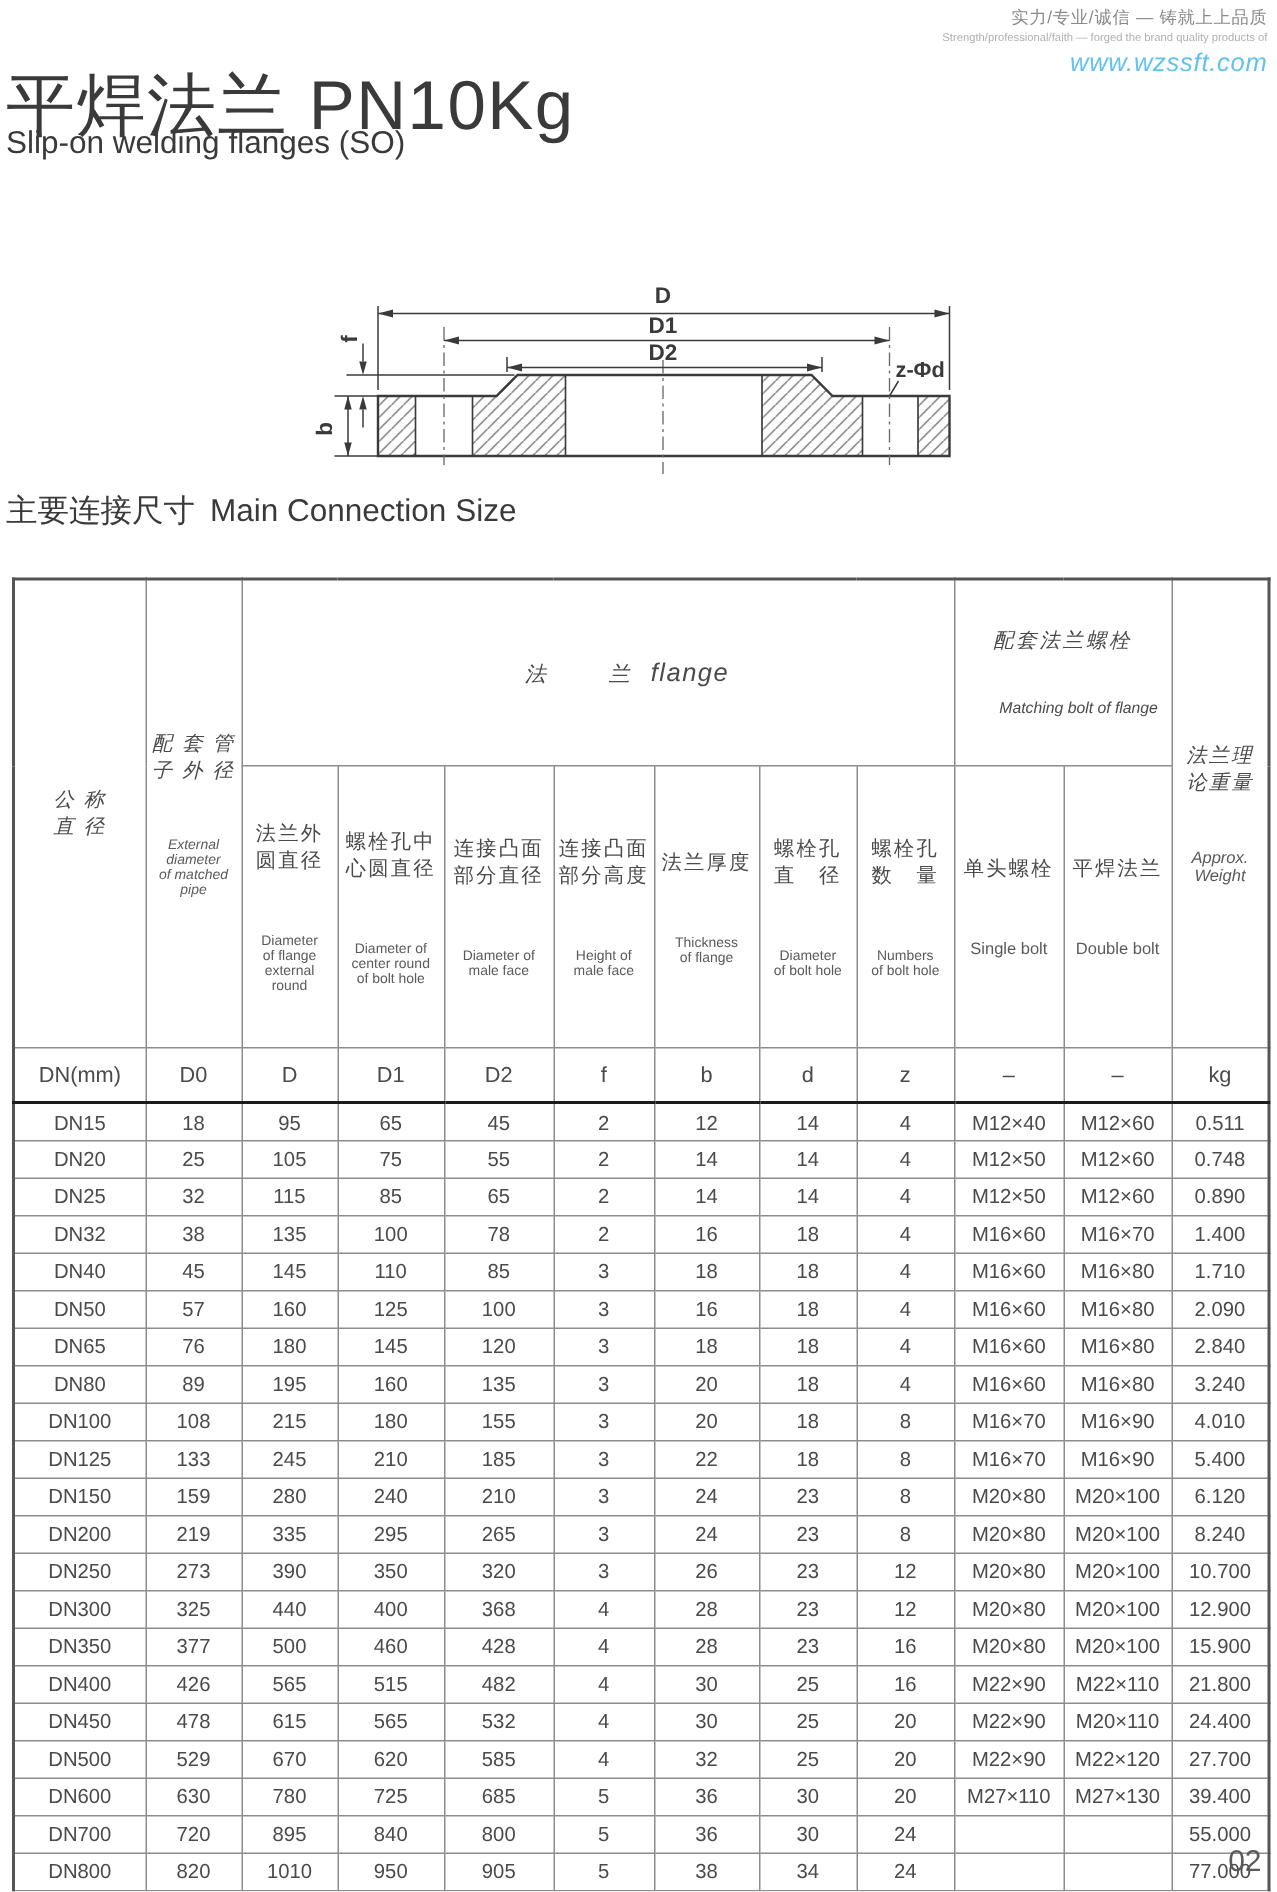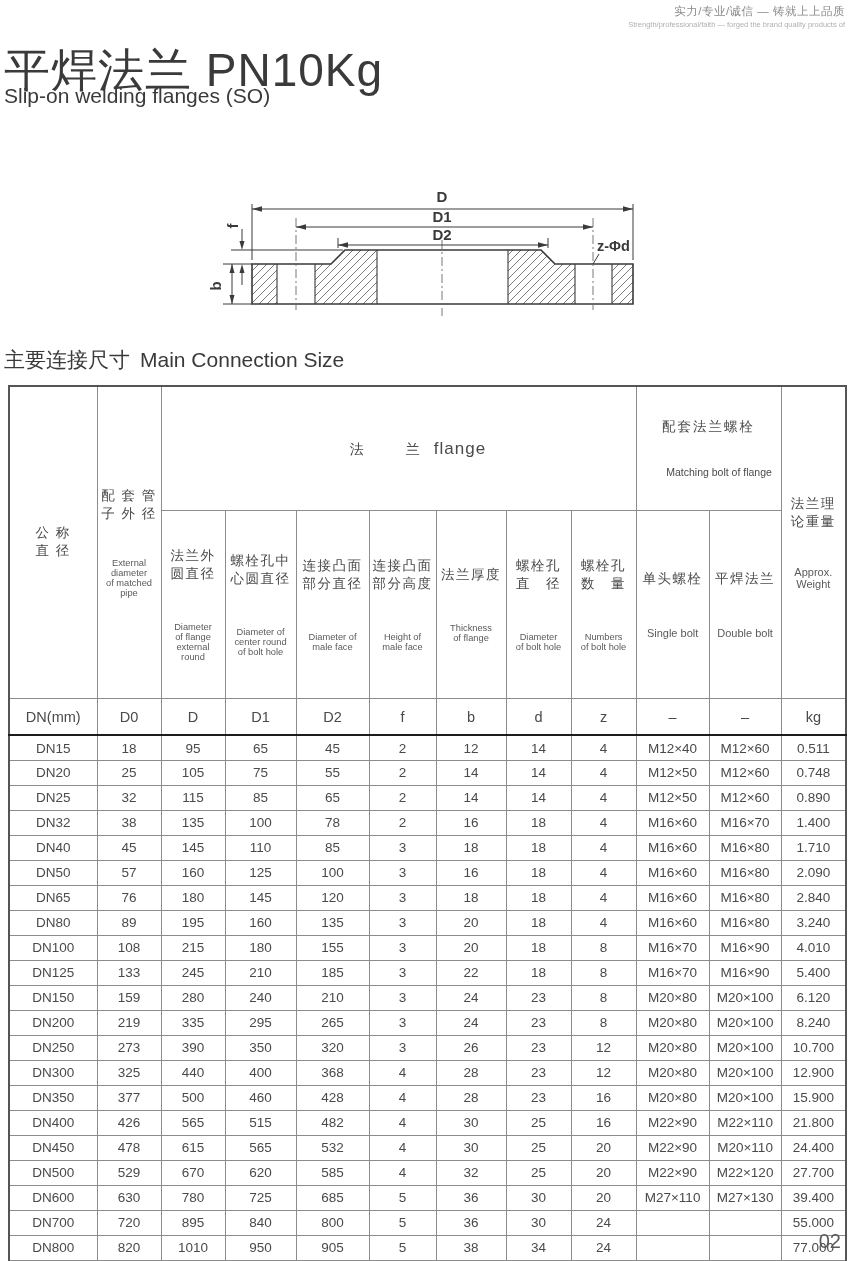--- a/index.html
+++ b/index.html
@@ -10,57 +10,58 @@
   
   .masthead { position:absolute; top:4px; right:6px; text-align:right; }
   .slogan-zh { font-size:11.5px; color:#8a8a8a; letter-spacing:0.5px; }
   .slogan-en { font-size:7.5px; color:#b0b0b0; margin-top:1px; }
   .website { font-size:17px; font-style:italic; color:#62c2ec; margin-top:3px; letter-spacing:0.5px; }
 
   
   .title-zh { position:absolute; top:40px; left:4px; font-size:46px; color:#3a3a3a; letter-spacing:1px; }
   .title-en { position:absolute; top:84px; left:4px; font-size:21px; color:#3a3a3a; }
 
-  .section-head { position:absolute; top:346px; left:4px; font-size:21px; color:#3a3a3a; }
+  .section-head { position:absolute; top:326px; left:4px; font-size:21px; color:#3a3a3a; }
   .section-head .en { margin-left:10px; }
 
   
   .drawing { position:absolute; left:205px; top:182px; }
 
   
   table.spec { position:absolute; left:8px; top:385px; width:837px; border-collapse:collapse; table-layout:fixed; }
   table.spec th, table.spec td {
     border:1.3px solid #8c8c8c;
     text-align:center; vertical-align:middle;
     color:#4a4a4a; font-weight:normal;
     padding:0 1px;
   }
   table.spec { border:2px solid #555; }
   table.spec thead th { white-space:pre-wrap; }
-  tr.group-row th { height:28px; font-size:14px; }
+  tr.group-row th { height:28px; font-size:14px;font-style:italic; }
   tr.sub-row th { height:76px; }
   tr.unit-row th { height:37px; font-size:14.5px; border-bottom:2.5px solid #1c1c1c; }
   tbody td { height:25px; font-size:13.5px; }
   .h-zh { font-size:13.5px; letter-spacing:1.5px; line-height:1.35; }
   .h-en { font-size:9.3px; color:#5a5a5a; line-height:1.08; margin-top:2px; letter-spacing:0; }
   .h-en-mid { font-size:11px; color:#5a5a5a; margin-top:3px; }
   .grp-en { font-size:17px; letter-spacing:1px; margin-left:14px; }
   .grp-bolt-en { font-size:10.5px; display:block; line-height:1.05;padding-left:21px; }
   .grp-bolt-zh { font-size:13.5px; letter-spacing:2px; display:block; line-height:1.2; }
 
   .page-num { position:absolute; top:1230px; right:10px; font-size:20px; color:#5a5a5a; }
 </style>
 </head>
 <body>
 
 <div class="page">
 
   <div class="masthead">
     <div class="slogan-zh">实力/专业/诚信 — 铸就上上品质</div>
     <div class="slogan-en">Strength/professional/faith — forged the brand quality products of</div>
+    <div class="website">www.wzssft.com</div>
   </div>
 
   <div class="title-zh">平焊法兰 PN10Kg</div>
   <div class="title-en">Slip-on welding flanges (SO)</div>
 
   <svg class="drawing" width="460" height="155" viewBox="0 0 460 155">
     <defs>
       <pattern id="hatch" patternUnits="userSpaceOnUse" width="8" height="8">
         <path d="M0,8 L8,0" stroke="#5a5a5a" stroke-width="0.8"></path>
       </pattern>

